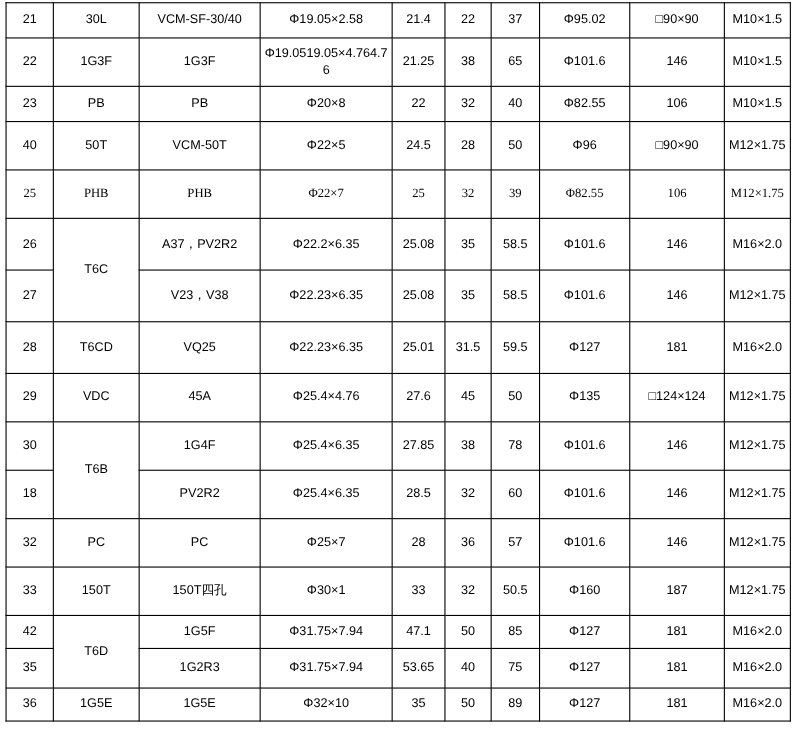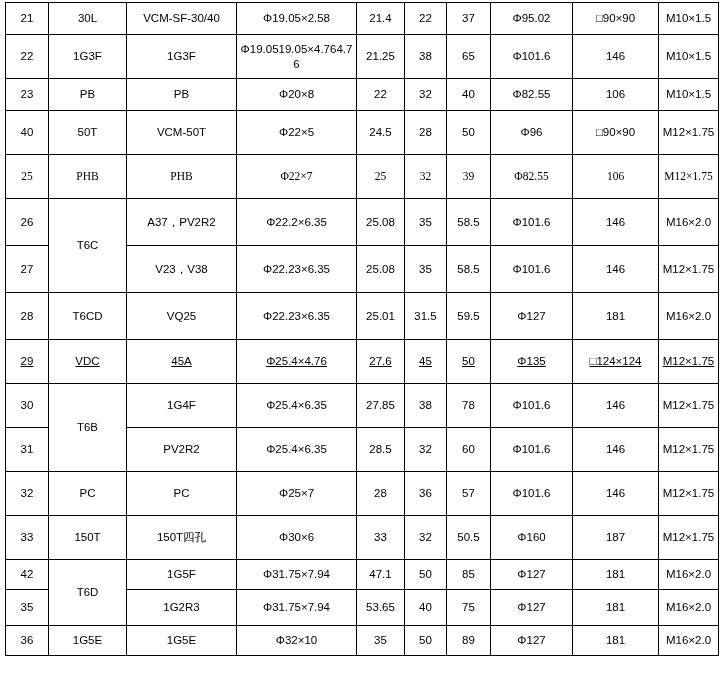--- a/index.html
+++ b/index.html
@@ -154,21 +154,21 @@
           <td>T6CD</td>
           <td>VQ25</td>
           <td>Φ22.23×6.35</td>
           <td>25.01</td>
           <td>31.5</td>
           <td>59.5</td>
           <td>Φ127</td>
           <td>181</td>
           <td>M16×2.0</td>
         </tr>
-        <tr style="height: 44px; text-decoration: underline;">
+        <tr style="height: 44px;">
           <td>29</td>
           <td>VDC</td>
           <td>45A</td>
           <td>Φ25.4×4.76</td>
           <td>27.6</td>
           <td>45</td>
           <td>50</td>
           <td>Φ135</td>
           <td>□124×124</td>
           <td>M12×1.75</td>
@@ -179,21 +179,21 @@
           <td>1G4F</td>
           <td>Φ25.4×6.35</td>
           <td>27.85</td>
           <td>38</td>
           <td>78</td>
           <td>Φ101.6</td>
           <td>146</td>
           <td>M12×1.75</td>
         </tr>
         <tr style="height: 44px;">
-          <td>31</td>
+          <td>18</td>
           <td>PV2R2</td>
           <td>Φ25.4×6.35</td>
           <td>28.5</td>
           <td>32</td>
           <td>60</td>
           <td>Φ101.6</td>
           <td>146</td>
           <td>M12×1.75</td>
         </tr>
         <tr style="height: 44px;">
@@ -205,21 +205,21 @@
           <td>36</td>
           <td>57</td>
           <td>Φ101.6</td>
           <td>146</td>
           <td>M12×1.75</td>
         </tr>
         <tr style="height: 44px;">
           <td>33</td>
           <td>150T</td>
           <td>150T四孔</td>
-          <td>Φ30×6</td>
+          <td>Φ30×1</td>
           <td>33</td>
           <td>32</td>
           <td>50.5</td>
           <td>Φ160</td>
           <td>187</td>
           <td>M12×1.75</td>
         </tr>
         <tr style="height: 30px;">
           <td>42</td>
           <td rowspan="2">T6D</td>

